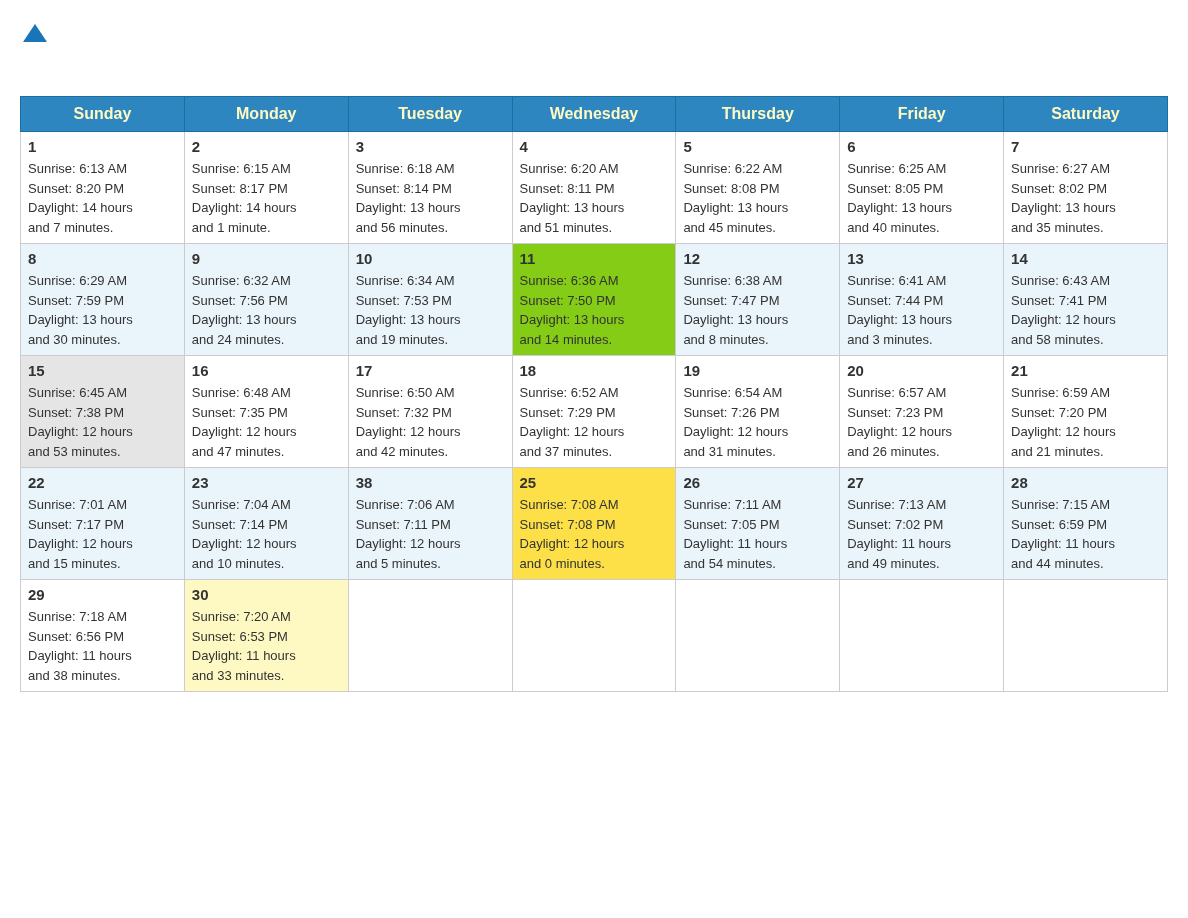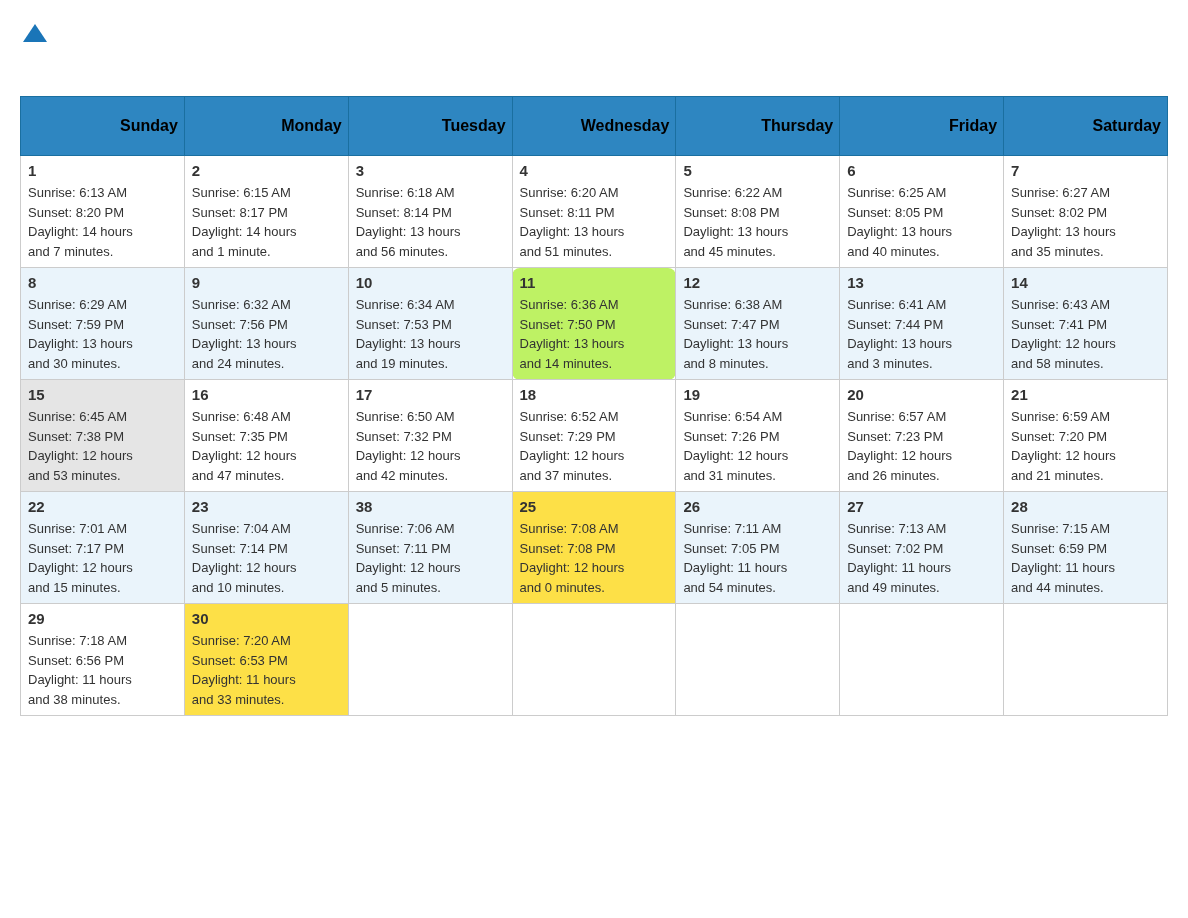--- a/index.html
+++ b/index.html
@@ -30,25 +30,25 @@
       color: #555;
       margin-top: 4px;
     }
     table {
       width: 100%;
       border-collapse: collapse;
       table-layout: fixed;
     }
     thead th {
       background-color: #2e86c1;
-      color: #000000;
-      padding: 20px 6px;
+      color: #fef9c3;
+      padding: 8px 6px;
       font-size: 16px;
       font-weight: bold;
-      text-align: right;
+      text-align: center;
       border: 1px solid #1a6fa0;
     }
     tbody td {
       border: 1px solid #ccc;
       vertical-align: top;
       padding: 6px 7px;
       font-size: 13px;
       color: #333;
       height: 110px;
     }
@@ -152,21 +152,21 @@
           <div class="day-info">Sunrise: 6:29 AM<br>Sunset: 7:59 PM<br>Daylight: 13 hours<br>and 30 minutes.</div>
         </td>
         <td style="background-color: rgb(234, 244, 251);">
           <span class="day-num">9</span>
           <div class="day-info">Sunrise: 6:32 AM<br>Sunset: 7:56 PM<br>Daylight: 13 hours<br>and 24 minutes.</div>
         </td>
         <td style="background-color: rgb(234, 244, 251);">
           <span class="day-num">10</span>
           <div class="day-info">Sunrise: 6:34 AM<br>Sunset: 7:53 PM<br>Daylight: 13 hours<br>and 19 minutes.</div>
         </td>
-        <td style="background-color: #bef264; border-radius: 8px;">
+        <td style="background-color: #84cc16;">
           <span class="day-num">11</span>
           <div class="day-info">Sunrise: 6:36 AM<br>Sunset: 7:50 PM<br>Daylight: 13 hours<br>and 14 minutes.</div>
         </td>
         <td style="background-color: rgb(234, 244, 251);">
           <span class="day-num">12</span>
           <div class="day-info">Sunrise: 6:38 AM<br>Sunset: 7:47 PM<br>Daylight: 13 hours<br>and 8 minutes.</div>
         </td>
         <td style="background-color: rgb(234, 244, 251); margin-top: 21px;">
           <span class="day-num">13</span>
           <div class="day-info">Sunrise: 6:41 AM<br>Sunset: 7:44 PM<br>Daylight: 13 hours<br>and 3 minutes.</div>
@@ -234,21 +234,21 @@
         <td style="background-color: rgb(234, 244, 251);">
           <span class="day-num">28</span>
           <div class="day-info">Sunrise: 7:15 AM<br>Sunset: 6:59 PM<br>Daylight: 11 hours<br>and 44 minutes.</div>
         </td>
       </tr>
       <tr>
         <td style="background-color: rgb(255, 255, 255);">
           <span class="day-num">29</span>
           <div class="day-info">Sunrise: 7:18 AM<br>Sunset: 6:56 PM<br>Daylight: 11 hours<br>and 38 minutes.</div>
         </td>
-        <td style="background-color: #fde047;">
+        <td style="background-color: #fef9c3;">
           <span class="day-num">30</span>
           <div class="day-info">Sunrise: 7:20 AM<br>Sunset: 6:53 PM<br>Daylight: 11 hours<br>and 33 minutes.</div>
         </td>
         <td class="empty-cell" style="background-color: rgb(255, 255, 255);"></td>
         <td class="empty-cell" style="background-color: rgb(255, 255, 255);"></td>
         <td class="empty-cell" style="background-color: rgb(255, 255, 255);"></td>
         <td class="empty-cell" style="background-color: rgb(255, 255, 255);"></td>
         <td class="empty-cell" style="background-color: rgb(255, 255, 255);"></td>
       </tr>
     </tbody>

